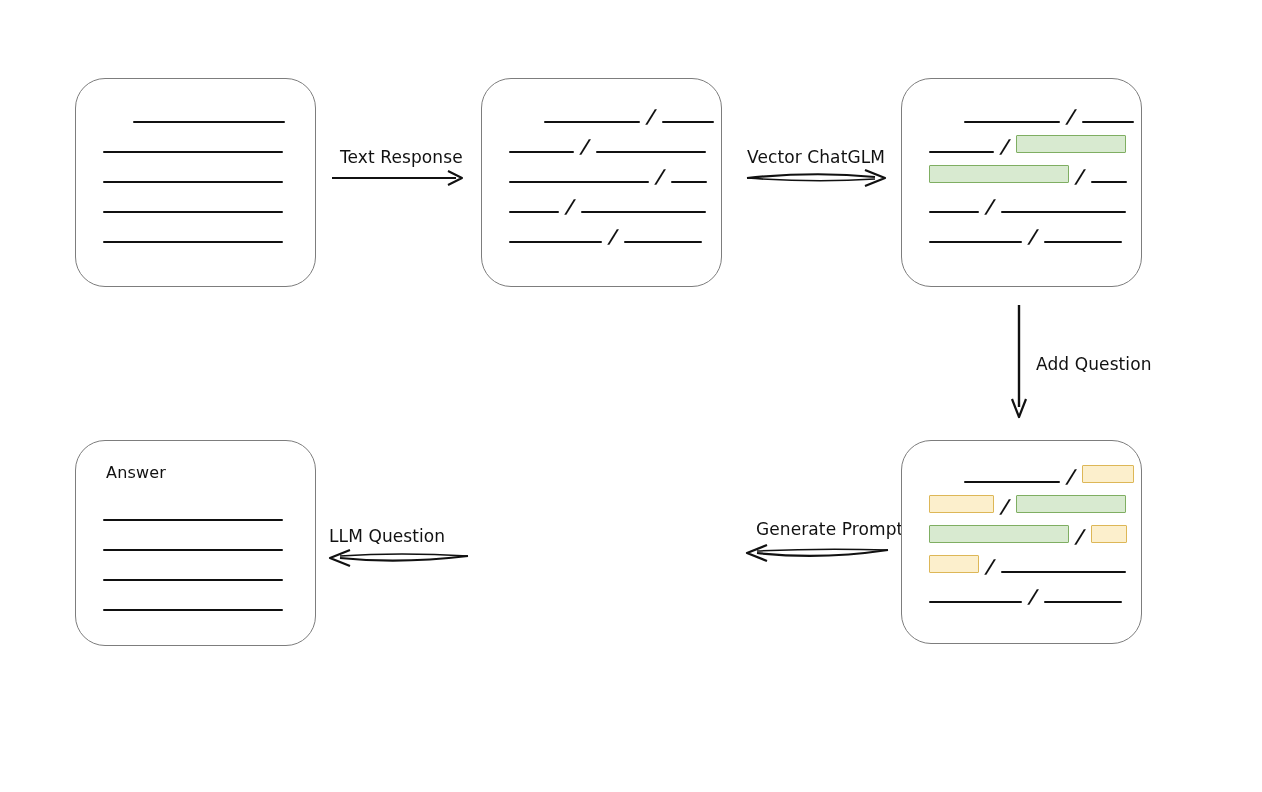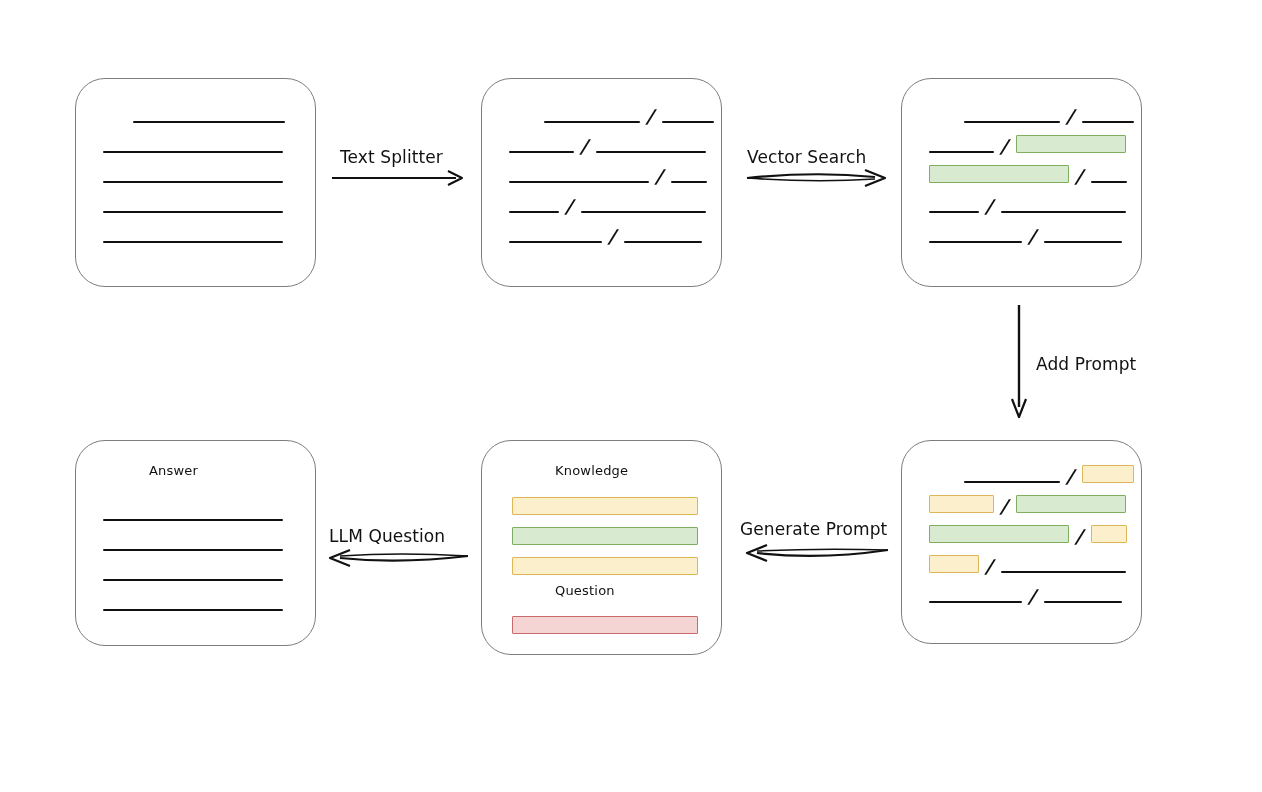--- a/index.html
+++ b/index.html
@@ -51,25 +51,24 @@
     border-width: 1.6px;
     border-style: solid;
     border-radius: 1px;
   }
   .hl-green  { background: #d8ead0; border-color: #7fae62; }
   .hl-yellow { background: #fcefcc; border-color: #ddb757; }
   .hl-red    { background: #f5d4d4; border-color: #c96b6b; }
 
   .box-label {
     position: absolute;
-    font-size: 13px;
+    font-size: 16px;
     letter-spacing: 0.2px;
     color: #111111;
     white-space: nowrap;
-    margin-left: 43px;
   }
   .edge-label {
     position: absolute;
     font-size: 17px;
     color: #111111;
     white-space: nowrap;
     letter-spacing: 0.1px;
   }
   .caption {
     position: absolute;
@@ -95,21 +94,21 @@
   <div class="doc-box" style="left:75px; top:78px; width:241px; height:209px;">
     <div class="box-content">
         <div class="rule" style="left: 57px; top: 42px; width: 152px;"></div>
         <div class="rule" style="left: 27px; top: 72px; width: 180px;"></div>
         <div class="rule" style="left: 27px; top: 102px; width: 180px;"></div>
         <div class="rule" style="left: 27px; top: 132px; width: 180px;"></div>
         <div class="rule" style="left: 27px; top: 162px; width: 180px;"></div>
       </div>
   </div>
 
-  <div class="edge-label" style="left:340px; top:147px;">Text Splitter</div>
+  <div class="edge-label" style="left:340px; top:147px;">Text Response</div>
   <svg class="arrow" style="left:330px; top:168px;" width="140" height="20" viewBox="0 0 140 20">
     <path d="M2,10 L126,10" stroke-width="2"></path>
     <polyline points="118,3 132,10 118,17" stroke-width="2" stroke-linejoin="round"></polyline>
   </svg>
 
   <div class="doc-box" style="left:481px; top:78px; width:241px; height:209px;">
     <div class="box-content">
         <div class="rule" style="left: 62px; top: 42px; width: 96px;"></div>
         <span class="slash" style="left: 166px; top: 28px;">/</span>
         <div class="rule" style="left: 180px; top: 42px; width: 52px;"></div>
@@ -121,21 +120,21 @@
         <div class="rule" style="left: 189px; top: 102px; width: 36px;"></div>
         <div class="rule" style="left: 27px; top: 132px; width: 50px;"></div>
         <span class="slash" style="left: 85px; top: 118px;">/</span>
         <div class="rule" style="left: 99px; top: 132px; width: 125px;"></div>
         <div class="rule" style="left: 27px; top: 162px; width: 93px;"></div>
         <span class="slash" style="left: 128px; top: 148px;">/</span>
         <div class="rule" style="left: 142px; top: 162px; width: 78px;"></div>
       </div>
   </div>
 
-  <div class="edge-label" style="left:747px; top:147px;">Vector Search</div>
+  <div class="edge-label" style="left:747px; top:147px;">Vector ChatGLM</div>
   <svg class="arrow" style="left:745px; top:167px;" width="148" height="22" viewBox="0 0 148 22">
     <path d="M2,11 Q70,4 130,10" stroke-width="2.2"></path>
     <path d="M2,11 Q70,16 130,12" stroke-width="1.6"></path>
     <polyline points="120,3 140,11 120,19" stroke-width="2.2" stroke-linejoin="round"></polyline>
   </svg>
 
   <div class="doc-box" style="left:901px; top:78px; width:241px; height:209px;">
     <div class="box-content">
         <div class="rule" style="left: 62px; top: 42px; width: 96px;"></div>
         <span class="slash" style="left: 166px; top: 28px;">/</span>
@@ -148,21 +147,21 @@
         <div class="rule" style="left: 189px; top: 102px; width: 36px;"></div>
         <div class="rule" style="left: 27px; top: 132px; width: 50px;"></div>
         <span class="slash" style="left: 85px; top: 118px;">/</span>
         <div class="rule" style="left: 99px; top: 132px; width: 125px;"></div>
         <div class="rule" style="left: 27px; top: 162px; width: 93px;"></div>
         <span class="slash" style="left: 128px; top: 148px;">/</span>
         <div class="rule" style="left: 142px; top: 162px; width: 78px;"></div>
       </div>
   </div>
 
-  <div class="edge-label" style="left:1036px; top:354px;">Add Prompt</div>
+  <div class="edge-label" style="left:1036px; top:354px;">Add Question</div>
   <svg class="arrow" style="left:1008px; top:303px;" width="24" height="118" viewBox="0 0 24 118">
     <path d="M11,2 L11,104" stroke-width="2.4"></path>
     <polyline points="4,96 11,114 18,96" stroke-width="2.2" stroke-linejoin="round"></polyline>
   </svg>
 
   <div class="doc-box" style="left:75px; top:440px; width:241px; height:206px;">
     <div class="box-label" style="left:30px; top:22px;">Answer</div>
     <div class="box-content">
         <div class="rule" style="left: 27px; top: 78px; width: 180px;"></div>
         <div class="rule" style="left: 27px; top: 108px; width: 180px;"></div>
@@ -171,34 +170,22 @@
       </div>
   </div>
 
   <div class="edge-label" style="left:329px; top:526px;">LLM Question</div>
   <svg class="arrow" style="left:320px; top:547px;" width="150" height="22" viewBox="0 0 150 22">
     <path d="M148,9 Q80,17 20,11" stroke-width="2.2"></path>
     <path d="M148,9 Q80,5 20,9" stroke-width="1.5"></path>
     <polyline points="30,3 10,11 30,19" stroke-width="2.2" stroke-linejoin="round"></polyline>
   </svg>
 
-  <div class="doc-box" style="left:481px; top:440px; width:241px; height:215px;">
-    <div class="box-label" style="left:30px; top:22px;">Knowledge</div>
-    <div class="box-content">
-        <div class="hl hl-yellow" style="left: 30px; top: 56px; width: 186px; height: 18px;"></div>
-        <div class="hl hl-green" style="left: 30px; top: 86px; width: 186px; height: 18px;"></div>
-        <div class="hl hl-yellow" style="left: 30px; top: 116px; width: 186px; height: 18px;"></div>
-      </div>
-    <div class="box-label" style="left:30px; top:142px;">Question</div>
-    <div class="box-content">
-        <div class="hl hl-red" style="left: 30px; top: 175px; width: 186px; height: 18px;"></div>
-      </div>
-  </div>
-
-  <div class="edge-label" style="left:740px; top:519px;">Generate Prompt</div>
+
+  <div class="edge-label" style="left:756px; top:519px;">Generate Prompt</div>
   <svg class="arrow" style="left:735px; top:542px;" width="155" height="22" viewBox="0 0 155 22">
     <path d="M153,8 Q85,18 22,11" stroke-width="2.2"></path>
     <path d="M153,8 Q85,6 22,9" stroke-width="1.5"></path>
     <polyline points="32,3 12,11 32,19" stroke-width="2.2" stroke-linejoin="round"></polyline>
   </svg>
 
   <div class="doc-box" style="left:901px; top:440px; width:241px; height:204px;">
     <div class="box-content">
         <div class="rule" style="left: 62px; top: 40px; width: 96px;"></div>
         <span class="slash" style="left: 166px; top: 26px;">/</span>

